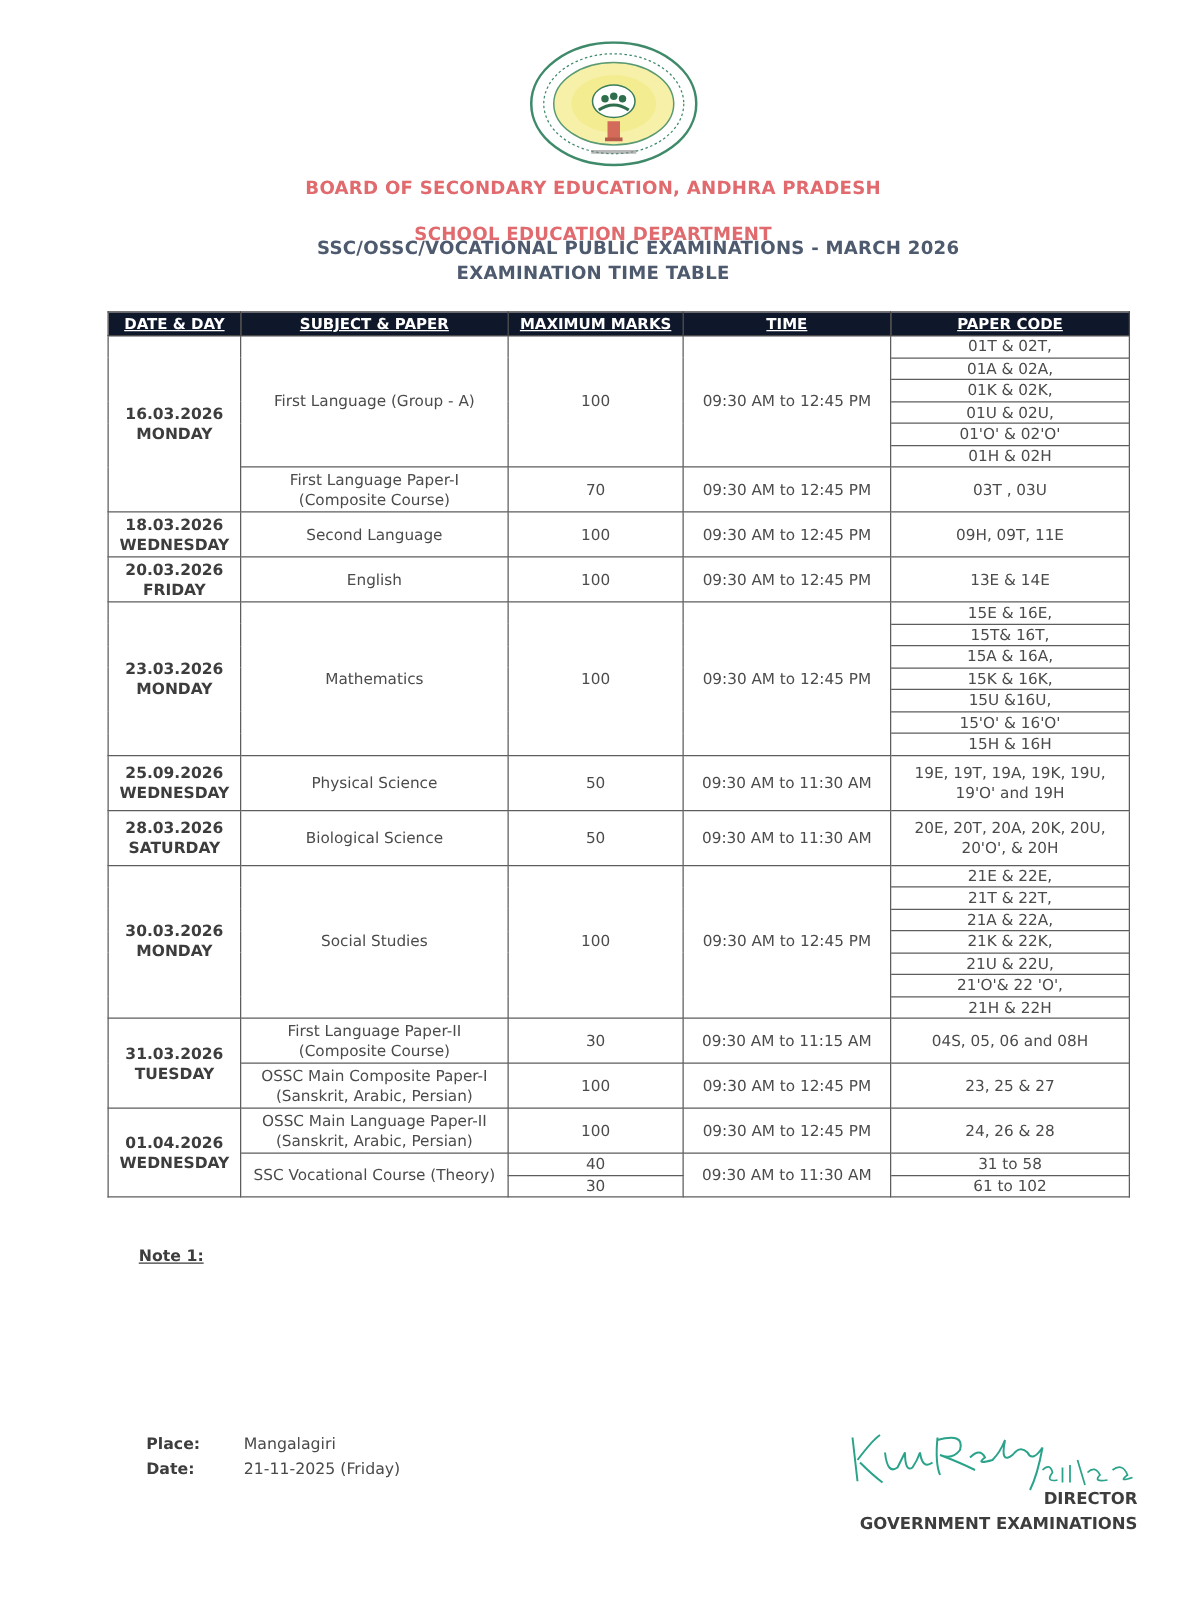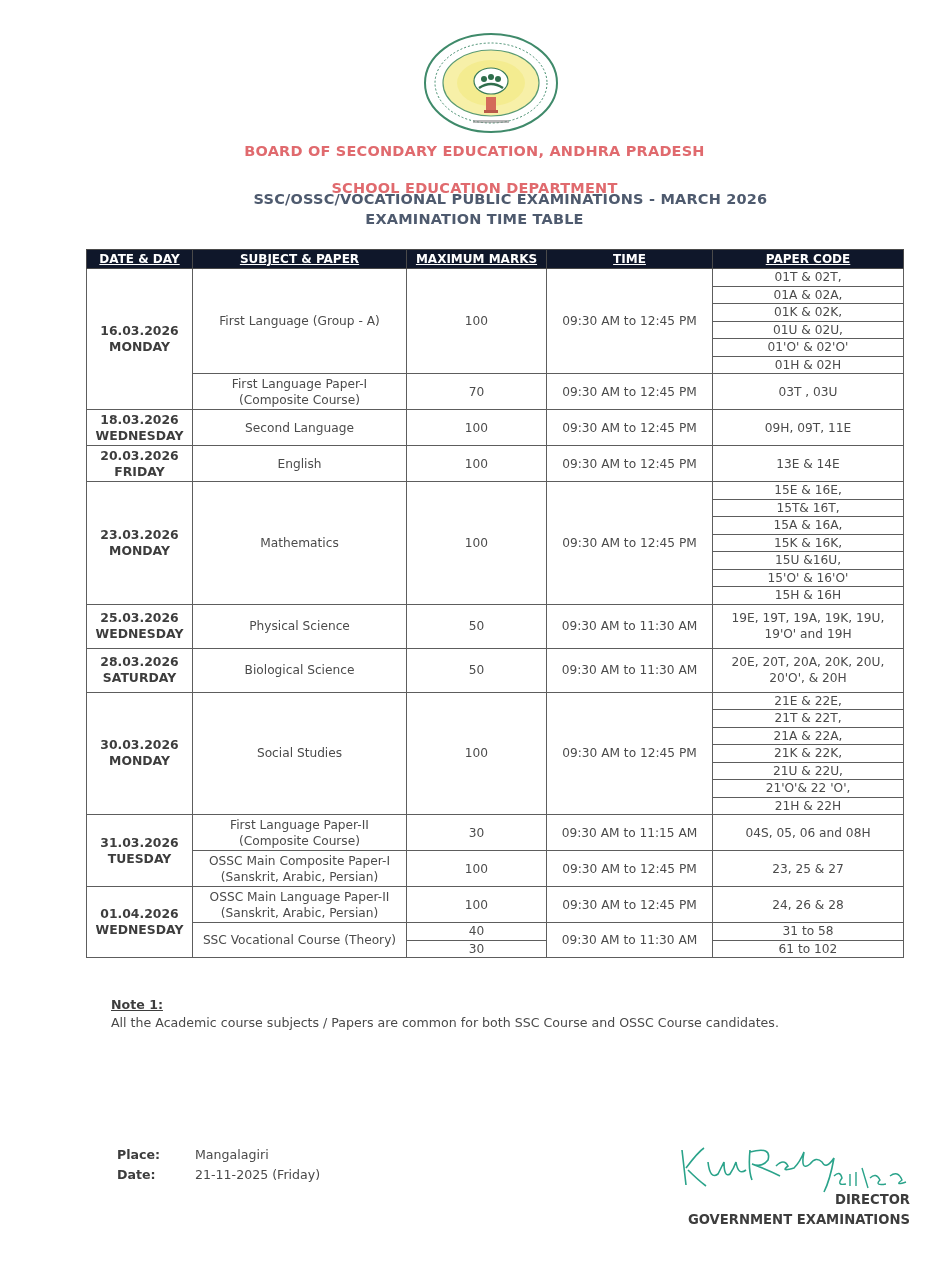--- a/index.html
+++ b/index.html
@@ -154,21 +154,21 @@
       </tr>
     <tr>
         <td class="code">15'O' &amp; 16'O'</td>
       </tr>
     <tr>
         <td class="code">15H &amp; 16H</td>
       </tr>
 
     <tr style="height:44px">
       <td class="date">
-        <div>25.03.2026</div>
+        <div>25.09.2026</div>
         <div>WEDNESDAY</div>
       </td>
       <td>Physical Science</td>
       <td>50</td>
       <td>09:30 AM to 11:30 AM</td>
       <td>
         <div>19E, 19T, 19A, 19K, 19U,</div>
         <div>19'O' and 19H</div>
       </td>
     </tr>
@@ -261,21 +261,20 @@
     <tr>
       <td class="code">30</td>
       <td class="code">61 to 102</td>
     </tr>
   </tbody>
 </table>
 
 <div class="notes">
   <div class="note">
     <span class="lbl">Note 1:</span>
-    <span class="txt">All the Academic course subjects / Papers are common for both SSC Course and OSSC Course candidates.</span>
   </div>
 </div>
 
 <div class="place">
   <div class="row">
     <span class="k">Place:</span>
     <span>Mangalagiri</span>
   </div>
   <div class="row">
     <span class="k">Date:</span>

